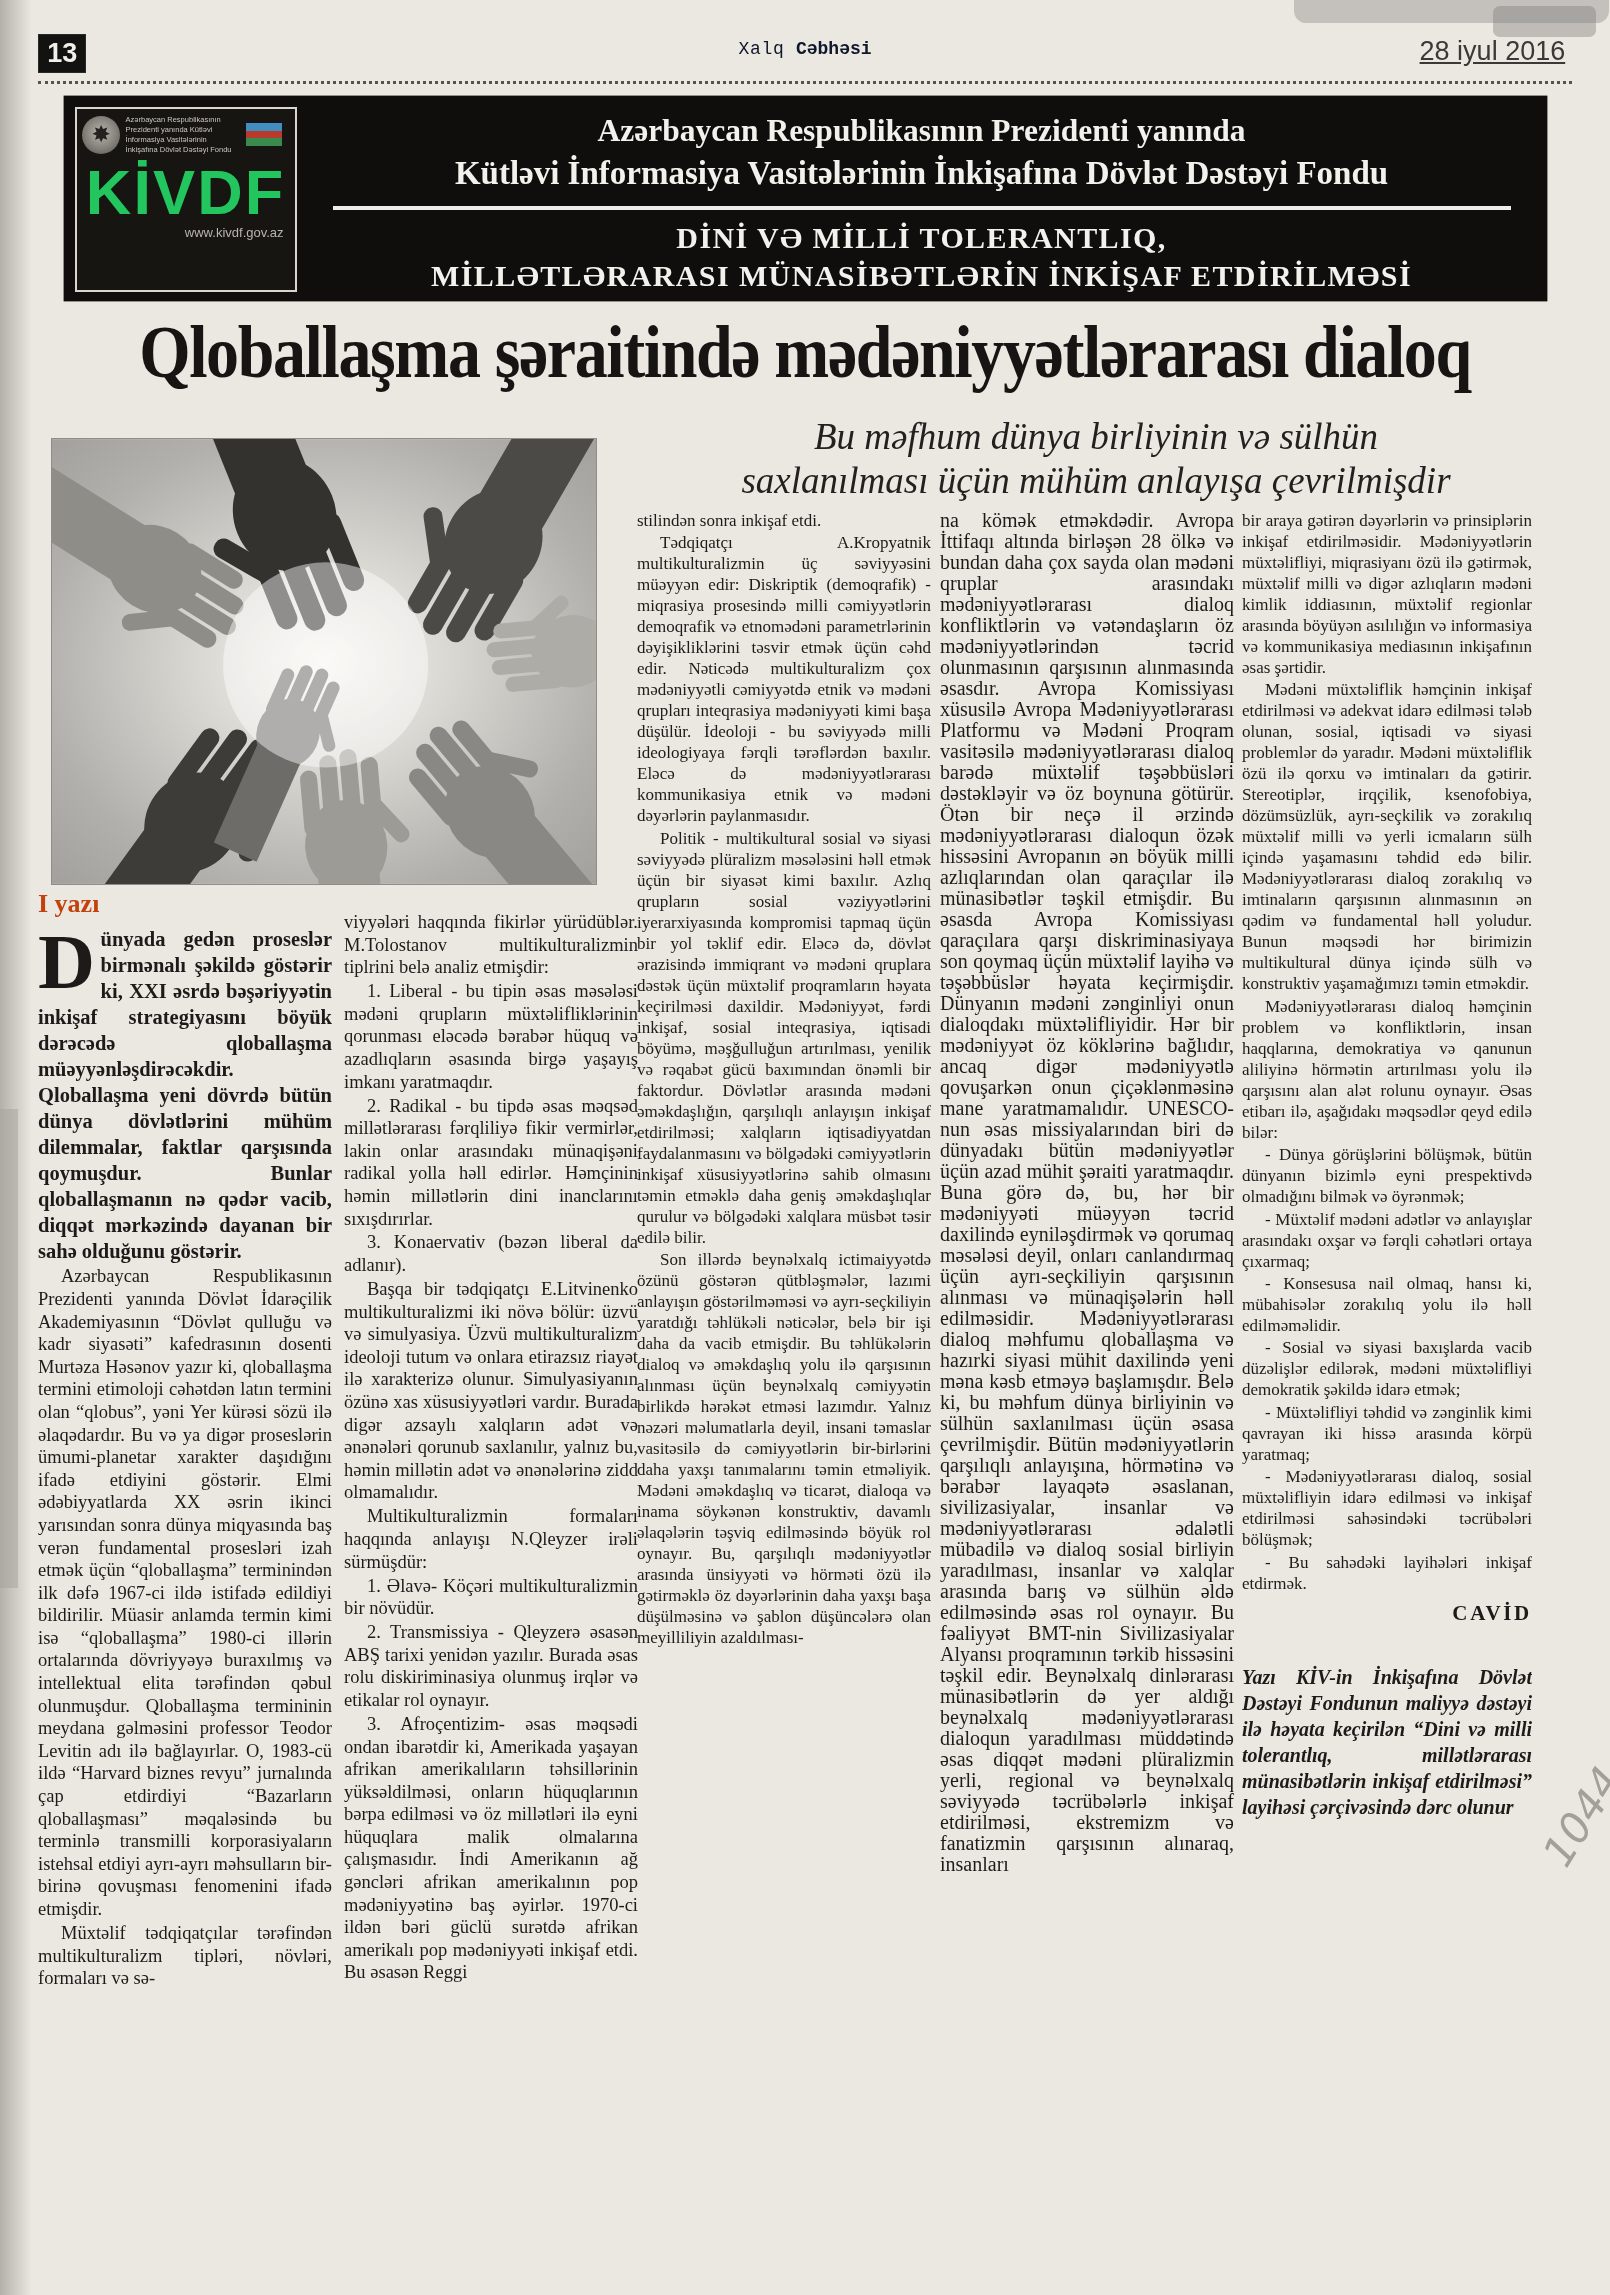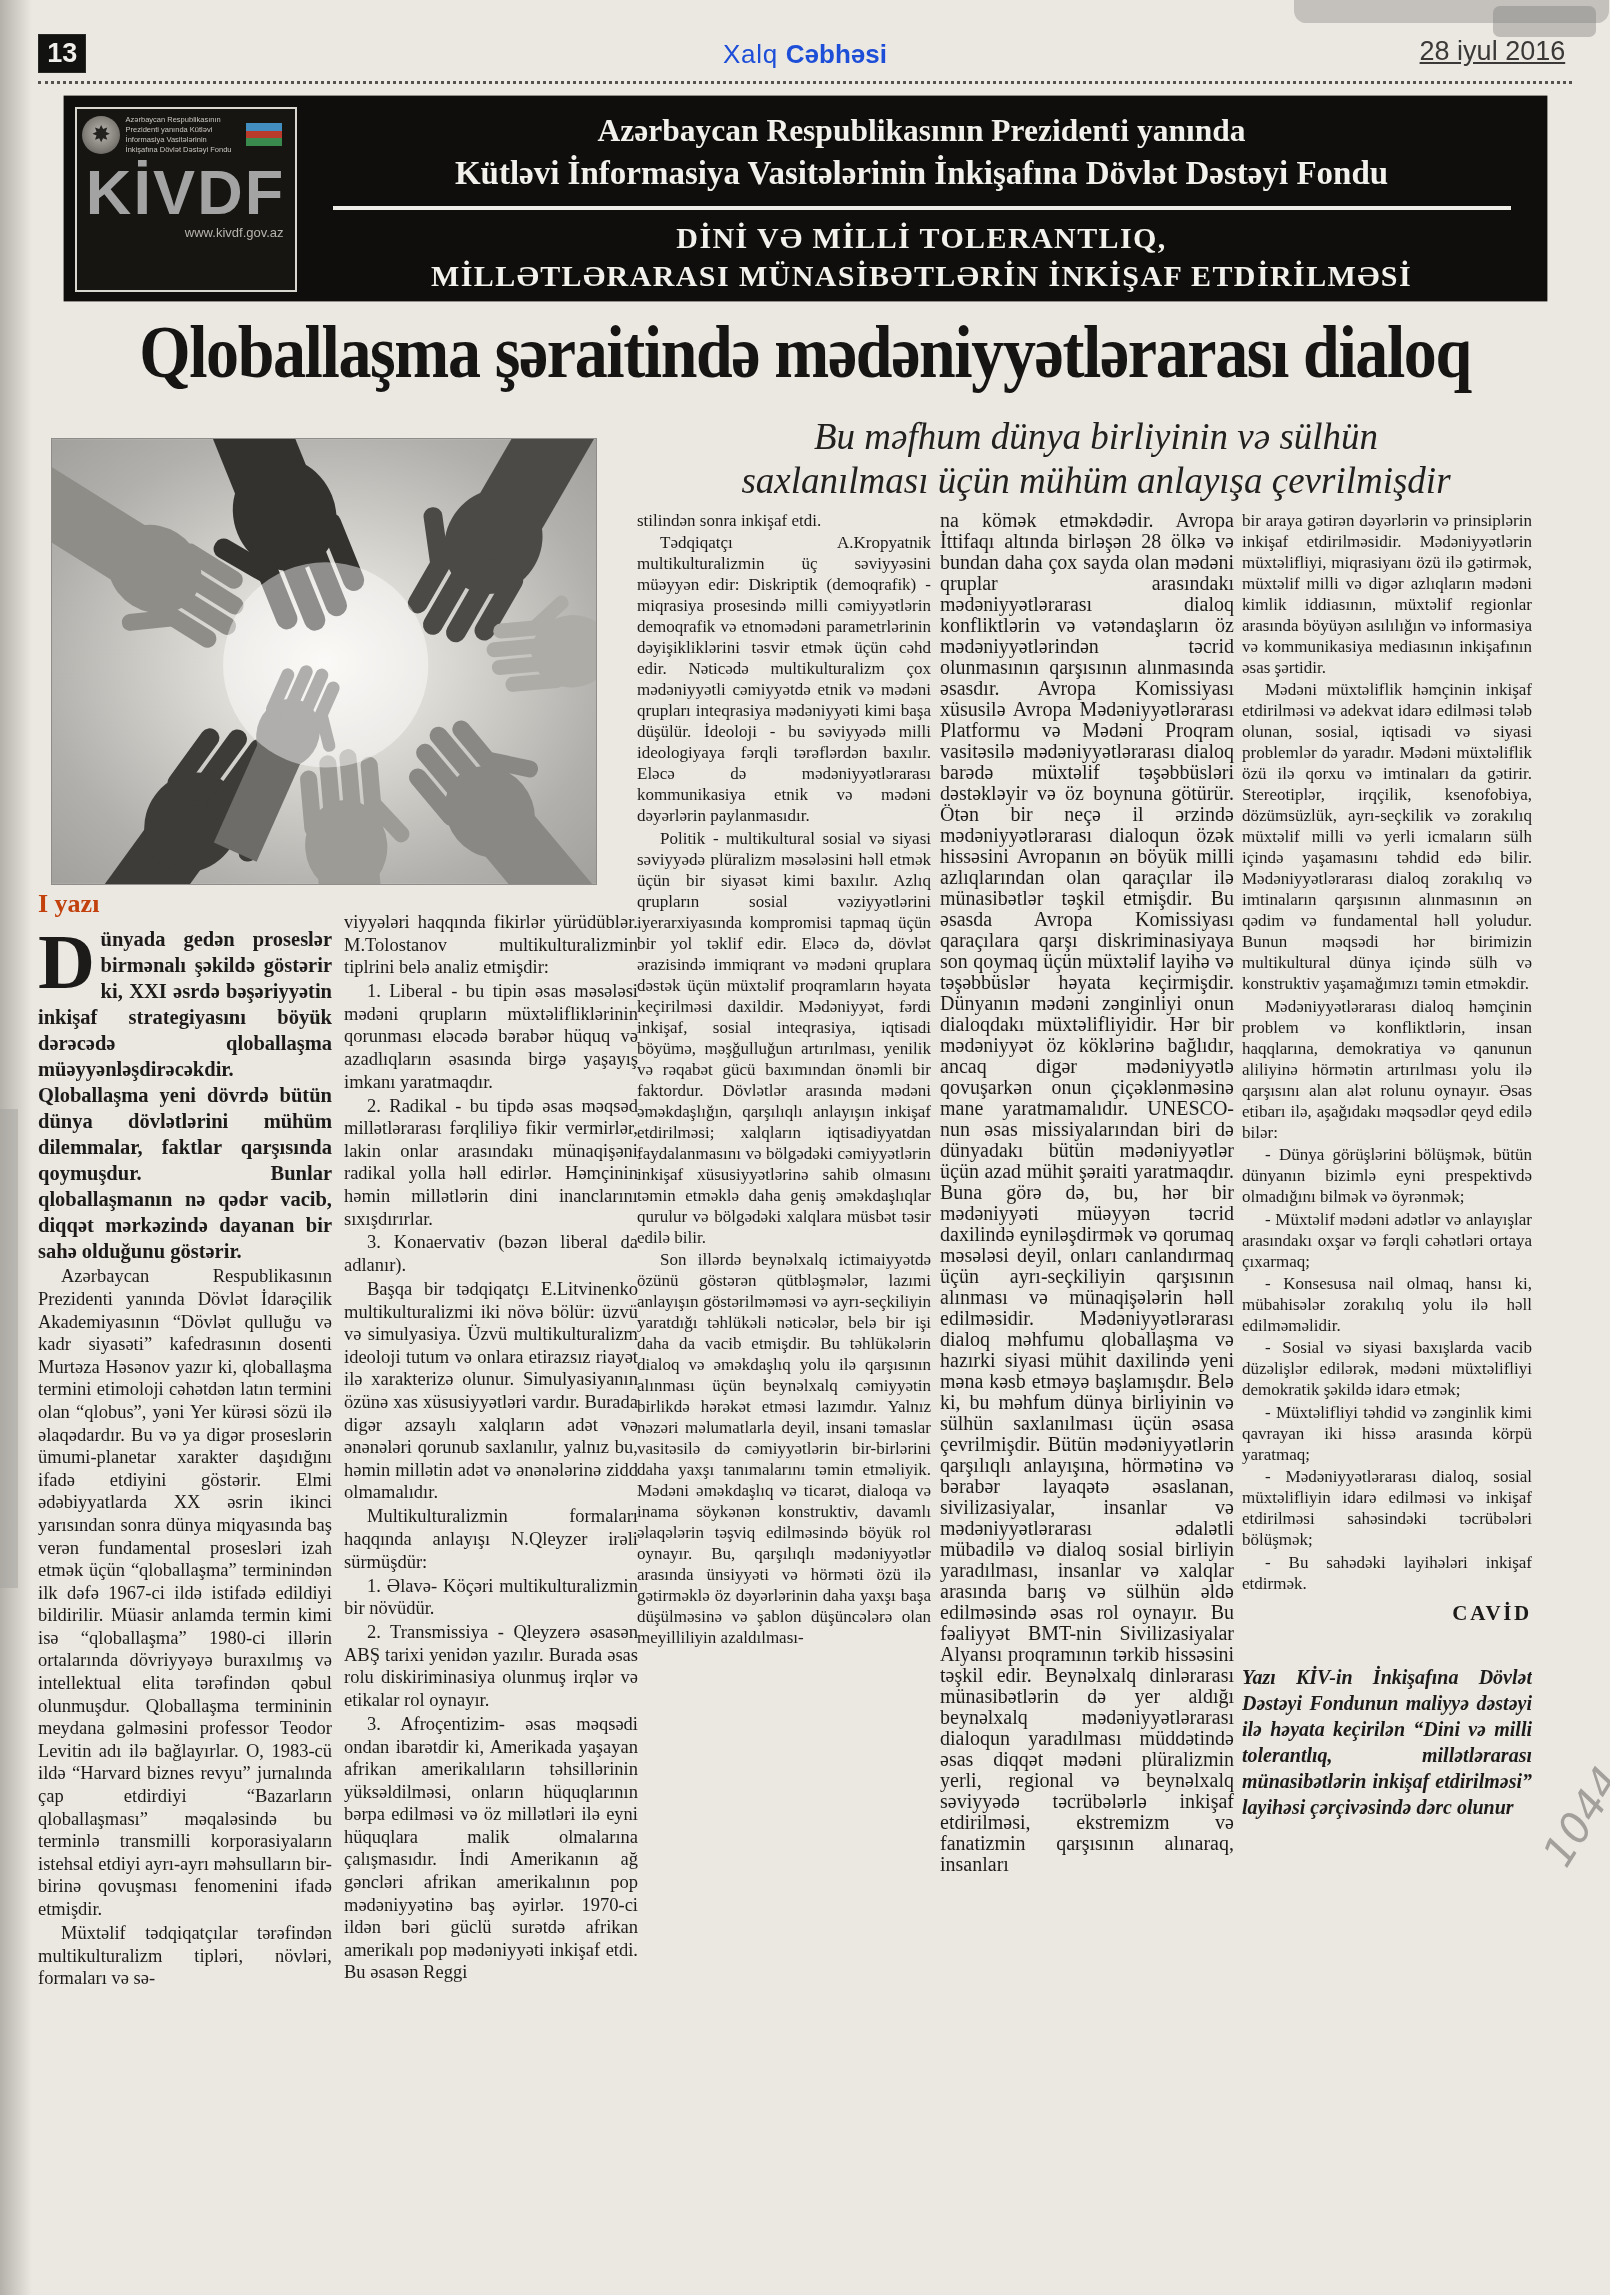--- a/index.html
+++ b/index.html
@@ -9,37 +9,37 @@
         background:linear-gradient(90deg,#b4b1ab,rgba(180,177,171,0));}
   .smudge-tr{position:absolute;top:0;left:1294px;width:315px;height:23px;background:#94928e;opacity:.45;border-radius:0 0 12.3px 12.3px;}
   .smudge-tr2{position:absolute;top:5.5px;left:1493px;width:103px;height:31.5px;background:#7d7b77;opacity:.4;border-radius:6.8px;}
   .smudge-l{position:absolute;top:1109px;left:0;width:18px;height:479px;background:#a3a19c;opacity:.5;}
 
   
   .topbar{position:absolute;top:33px;left:38px;width:1534px;height:41px;
           font-family:"Liberation Sans",sans-serif;}
   .pagenum{position:absolute;left:0;top:1.4px;background:#121211;color:#f1efeb;
            font-size:27px;font-weight:bold;padding:2.7px 8.2px;border:1.4px solid #2a2a28;}
-  .paper-name{position:absolute;left:0;right:0;text-align:center;top:5.5px;font-size:26px;color:#1d4ed8;letter-spacing:0.7px;}
+  .paper-name{position:absolute;left:0;right:0;text-align:center;top:5.5px;font-size:18px;color:#0f172a;letter-spacing:0.7px;font-family:Liberation Mono, monospace;}
   .paper-name b{letter-spacing:0;}
   .issue-date{position:absolute;right:6.8px;top:2.7px;font-size:27px;color:#3a3937;text-decoration:underline;}
   .dotted-rule{position:absolute;top:81px;left:38px;width:1534px;border-top:3.4px dotted #55534f;}
 
   
   .banner{position:absolute;top:97px;left:65px;width:1481px;height:203px;background:#0f0e0c;
           box-shadow:0 0 0 1.4px #0f0e0c;}
   .logo-box{position:absolute;left:9.6px;top:9.6px;width:218px;height:181px;border:2.7px solid #d9d6d0;background:#171511;}
   .logo-top{display:flex;align-items:center;gap:5.5px;padding:6.8px 5.5px 0 5.5px;}
   .emblem{width:38px;height:38px;border-radius:50%;background:radial-gradient(circle at 50% 45%,#b9b6b0 0%,#84817b 55%,#4e4c48 100%);
           display:flex;align-items:center;justify-content:center;font-size:23px;color:#23221f;flex:0 0 auto;}
   .logo-caption{font-family:"Liberation Sans",sans-serif;font-size:7.5px;line-height:1.3;color:#c9c6c0;width:115px;}
   .mini-flag{width:36px;height:23px;flex:0 0 auto;opacity:.85;
           background:linear-gradient(#4aa3df 33.3%,#d5412f 33.3% 66.6%,#3f9f57 66.6%);}
   .logo-acronym{font-family:"Liberation Sans",sans-serif;font-weight:bold;font-size:63px;letter-spacing:2.1px;
-          color:#a3a3a3;text-align:center;margin-top:1.4px;}
+          color:#22c55e;text-align:center;margin-top:1.4px;}
   .logo-url{font-family:"Liberation Sans",sans-serif;font-size:13px;color:#b7b4ae;text-align:right;padding-right:11px;margin-top:-2.7px;}
 
   .banner-text{position:absolute;left:247px;top:0;width:1219px;height:100%;text-align:center;color:#f3f1ec;}
   .b-line1{font-size:31.5px;font-weight:bold;margin-top:16.4px;}
   .b-line2{font-size:33px;font-weight:bold;margin-top:5.5px;}
   .b-rule{border:none;border-top:4.1px solid #efede8;margin:13.7px 20.5px 11px 20.5px;}
   .b-sub1,.b-sub2{font-size:30px;font-weight:bold;letter-spacing:1.4px;}
   .b-sub2{margin-top:4.1px;}
 
   

